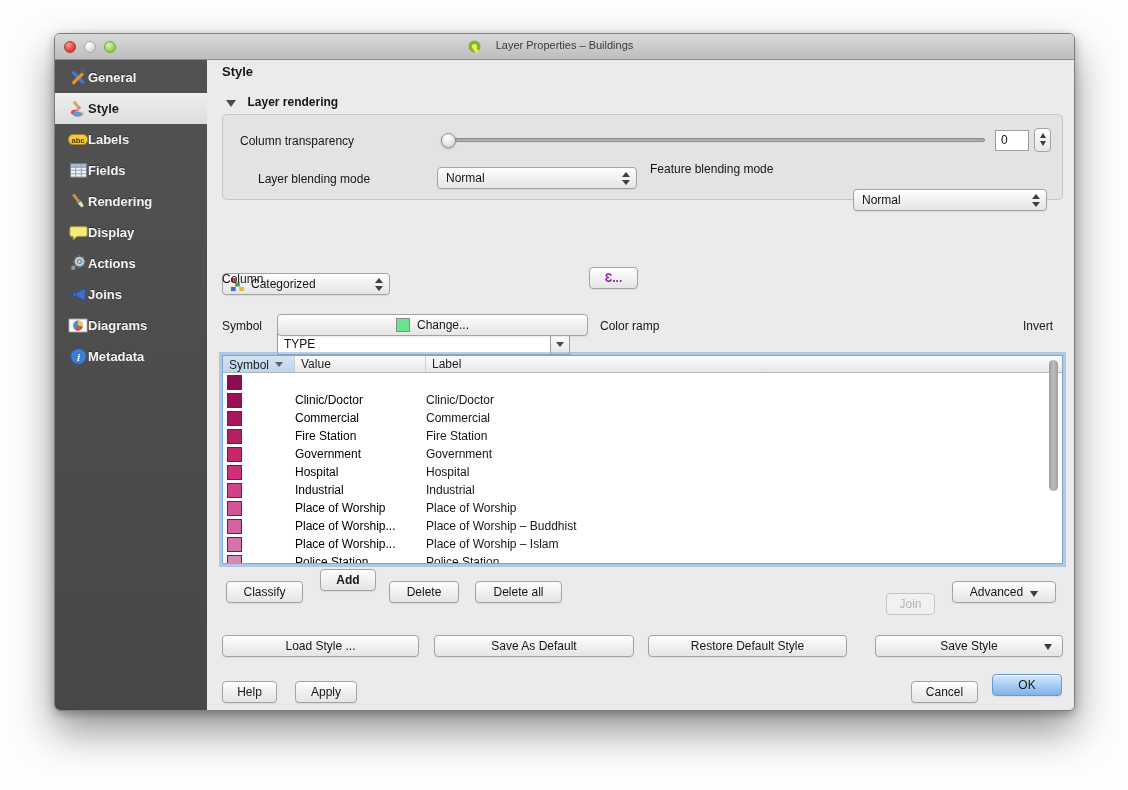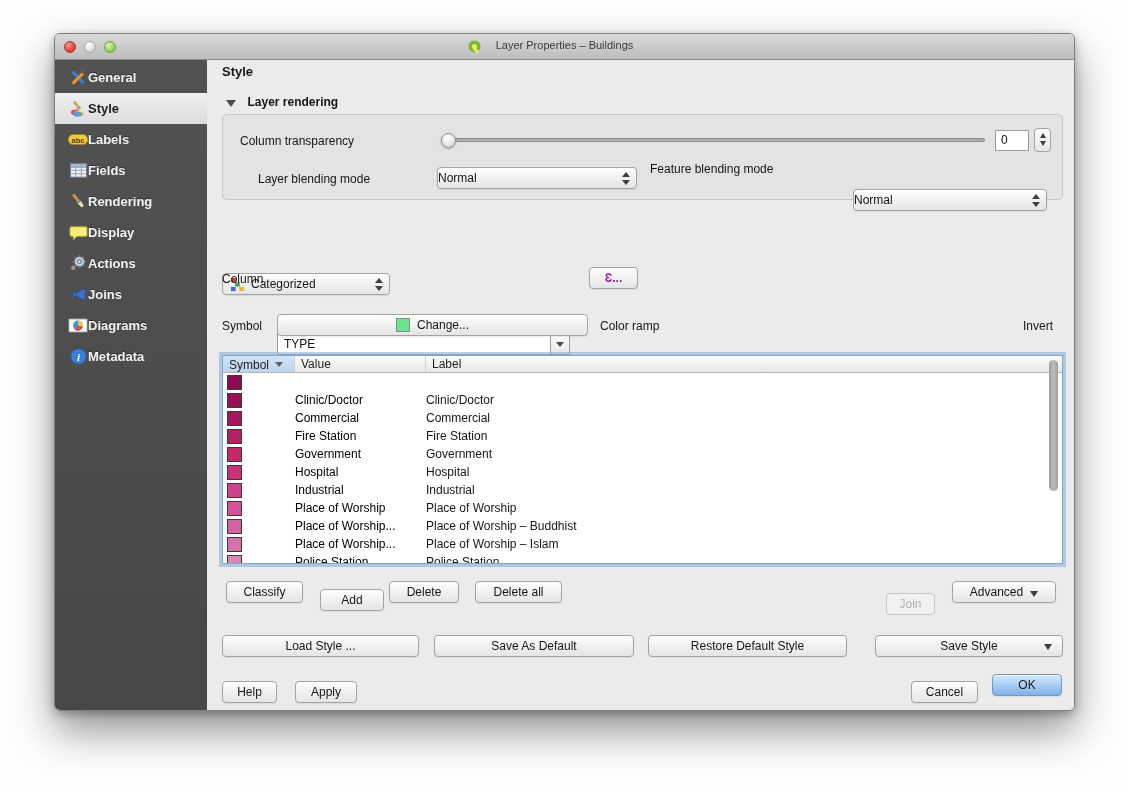--- a/index.html
+++ b/index.html
@@ -43,21 +43,21 @@
   .btn {
     height:22px; font-size:12px; color:#161616; text-align:center; line-height:20px;
     background:linear-gradient(#ffffff,#f2f2f2 45%,#e5e5e5);
     border:1px solid #a3a3a3; border-radius:4px;
     box-shadow:inset 0 1px 0 rgba(255,255,255,.7), 0 1px 1px rgba(0,0,0,.07);
     cursor:default;
   }
   .btn.disabled { color:#b3b3b3; border-color:#c6c6c6; background:#f1f1f1; box-shadow:none; }
   .btn.default { background:linear-gradient(#d8eafc,#a9cdf4 50%,#7fb2ea); border-color:#6b99d2; }
 
-  .popup { text-align:left; padding-left:0; position:relative; }
+  .popup { text-align:left; padding-left:8px; position:relative; }
   .stepper { position:absolute; right:6px; top:4px; width:8px; }
   .stepper .up   { width:0;height:0;border-left:4px solid transparent;border-right:4px solid transparent;border-bottom:5px solid #3f3f3f; margin-bottom:3px;}
   .stepper .down { width:0;height:0;border-left:4px solid transparent;border-right:4px solid transparent;border-top:5px solid #3f3f3f;}
 
   .combo { background:#fff; border:1px solid #9d9d9d; height:22px; position:relative; }
   .combo .txt { font-size:12px; color:#111; position:absolute; left:6px; top:3px; }
   .combo .arrow-btn { position:absolute; right:0; top:0; bottom:0; width:19px; border-left:1px solid #9d9d9d;
      background:linear-gradient(#fdfdfd,#e8e8e8); display:flex; align-items:center; justify-content:center;}
   .tri-down { width:0;height:0;border-left:4px solid transparent;border-right:4px solid transparent;border-top:5px solid #4a4a4a; }
 
@@ -392,21 +392,21 @@
             <span class="cat-swatch" style="background: rgb(217, 135, 184);"></span>
           </div>
           <div class="tcell val">Police Station</div>
           <div class="tcell lab">Police Station</div>
         </div>
       </div>
     <div class="vscroll"></div>
   </div>
 
   <div class="abs btn" style="left:171px; top:547px; width:77px;">Classify</div>
-  <div class="abs btn" style="left:265px; top:555px; width:64px;">Add</div>
+  <div class="abs btn" style="left:265px; top:535px; width:56px;font-weight:bold;">Add</div>
   <div class="abs btn" style="left:334px; top:547px; width:70px;">Delete</div>
   <div class="abs btn" style="left:420px; top:547px; width:87px;">Delete all</div>
   <div class="abs btn disabled" style="left:831px; top:547px; width:49px;margin-top:12px;">Join</div>
   <div class="abs btn" style="left:897px; top:547px; width:104px;">
     <span>Advanced</span><span class="menu-tri"></span>
   </div>
 
   <div class="abs btn" style="left:167px; top:601px; width:197px;">Load Style ...</div>
   <div class="abs btn" style="left:379px; top:601px; width:200px;">Save As Default</div>
   <div class="abs btn" style="left:593px; top:601px; width:199px;">Restore Default Style</div>

